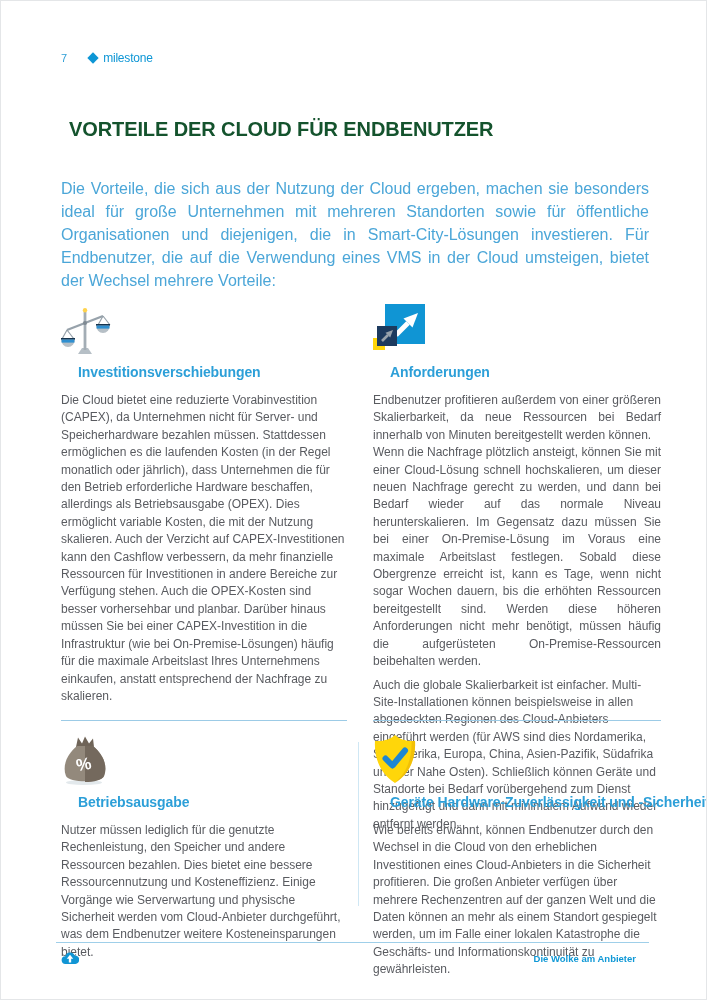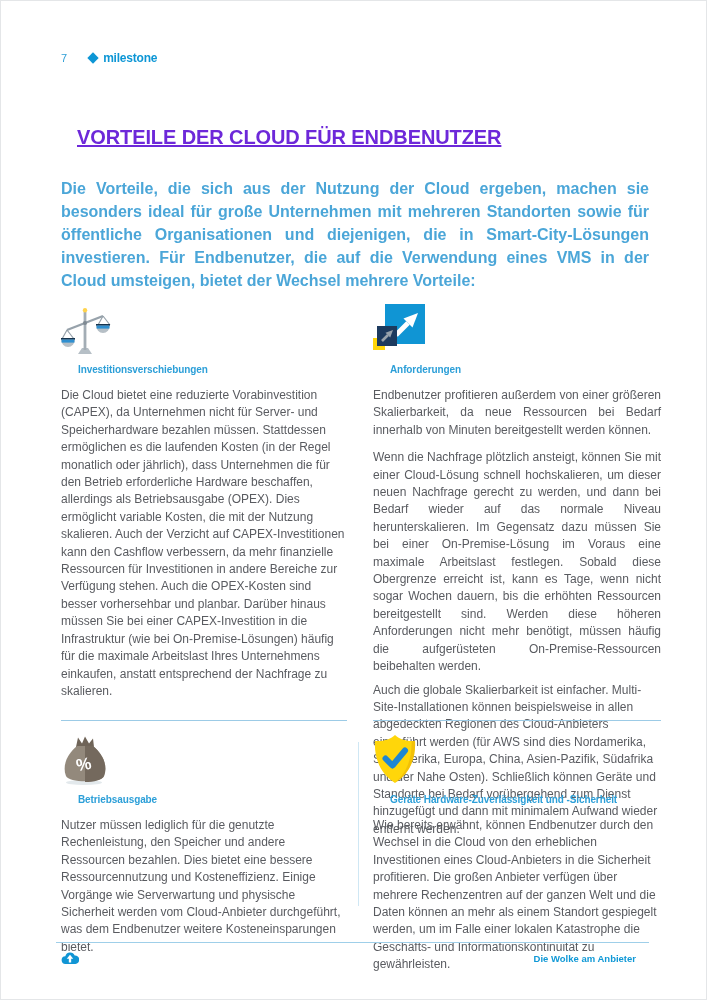--- a/index.html
+++ b/index.html
@@ -6,38 +6,38 @@
   .page{
     position:relative;width:707px;height:1000px;margin:0 auto;
     background:#ffffff;box-sizing:border-box;border:1px solid #e4e6e8;
     font-family:"Liberation Sans",sans-serif;overflow:hidden;
   }
   
   .header{position:absolute;top:50px;left:60px;display:flex;align-items:center;}
   .page-num{font-size:11px;color:#2f9fd6;}
   .brand{display:flex;align-items:center;margin-left:22px;}
   .brand .diamond{width:8px;height:8px;background:#0d96d5;transform:rotate(45deg);margin-right:6px;}
-  .brand .brand-label{font-size:12px;font-weight:bold;color:#0d96d5;letter-spacing:-0.2px;}
+  .brand .brand-label{font-size:12px;font-weight:normal;color:#0d96d5;letter-spacing:-0.2px;}
   
-  .title{position:absolute;top:109px;left:60px;width:600px;margin:16px;
-    font-size:20px;font-weight:bold;color:#6d28d9;letter-spacing:-0.1px;text-decoration:underline;}
+  .title{position:absolute;top:109px;left:60px;width:600px;margin:8px;
+    font-size:20px;font-weight:bold;color:#14532d;letter-spacing:-0.1px;}
   
   .intro{position:absolute;top:176px;left:60px;width:588px;margin:0;
-    font-size:16px;line-height:23px;color:#4ba6d8;text-align:justify;font-weight:bold;}
+    font-size:16px;line-height:23px;color:#4ba6d8;text-align:justify;}
   
   .top-sections{position:absolute;top:303px;left:60px;width:600px;
     display:grid;grid-template-columns:286px 288px;column-gap:26px;}
   .bottom-sections{position:absolute;top:719px;left:60px;width:600px;
     display:grid;grid-template-columns:286px 288px;column-gap:26px;}
   .bottom-sections section{border-top:1px solid #9ccbe6;padding-top:13px;}
   .icon-wrap{height:54px;margin-bottom:6px;}
-  .sec-heading{margin:0 0 12px 0;font-size:10px;font-weight:bold;color:#2c9fd8;
+  .sec-heading{margin:0 0 12px 0;font-size:14px;font-weight:bold;color:#2c9fd8;
     letter-spacing:-0.1px;white-space:nowrap;padding-left:17px;}
   section p{margin:0;font-size:12px;line-height:17.4px;color:#595b60;}
-  section.justify p{text-align:justify;margin-top:10px;}
+  section.justify p{text-align:justify;}
   section.justify p.no-j{text-align:left;}
   section p.gap{margin-top:6px;}
   
   .v-divider{position:absolute;left:357px;top:741px;width:1px;height:164px;background:#cfe7f4;}
   
   .footer-line{position:absolute;top:941px;left:55px;right:57px;height:1px;background:#9fcfe9;}
   .footer-cloud{position:absolute;left:60px;top:950px;}
   .footer-label{position:absolute;top:952px;right:70px;font-size:9.5px;font-weight:bold;color:#0f98d6;}
 </style>
 </head>

